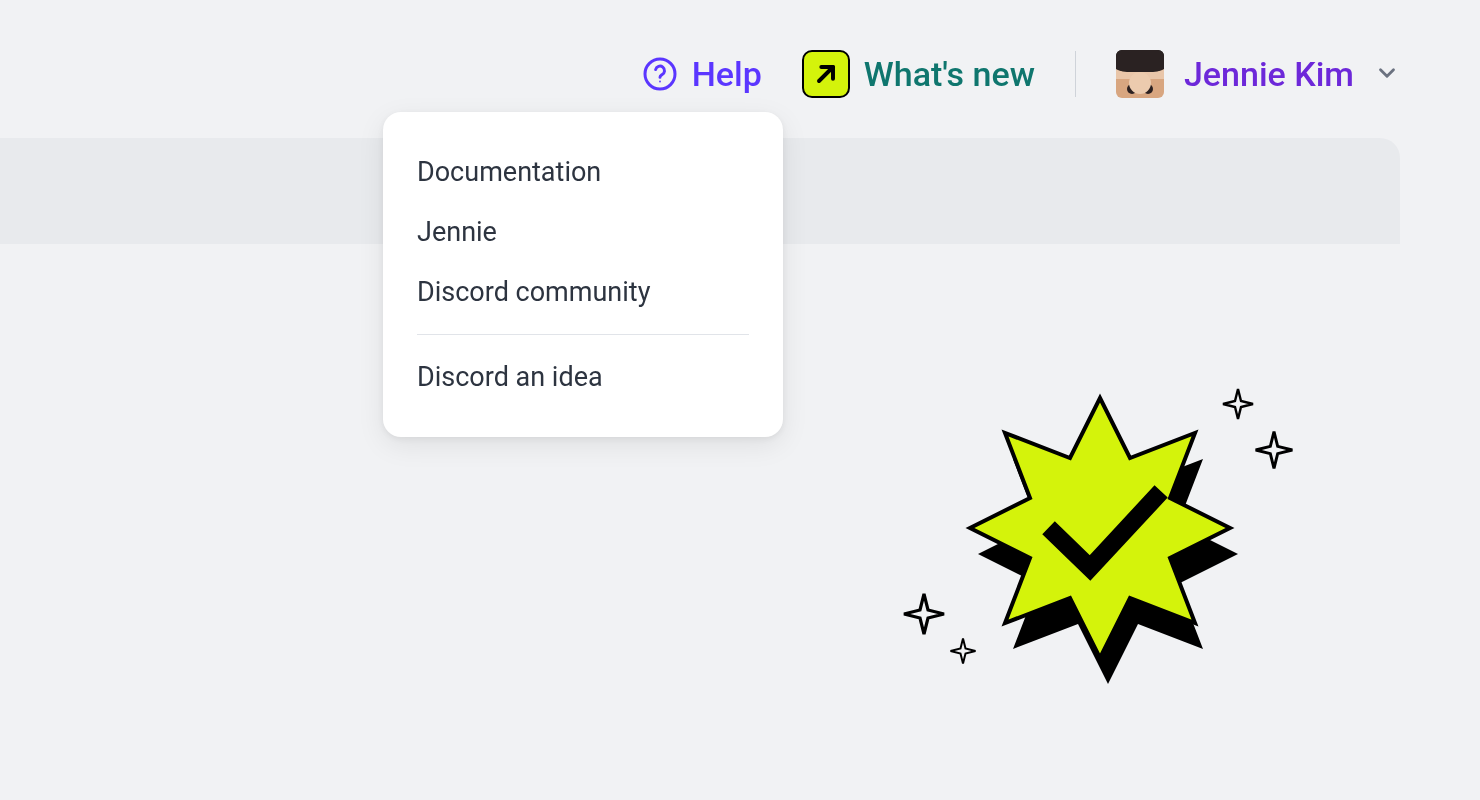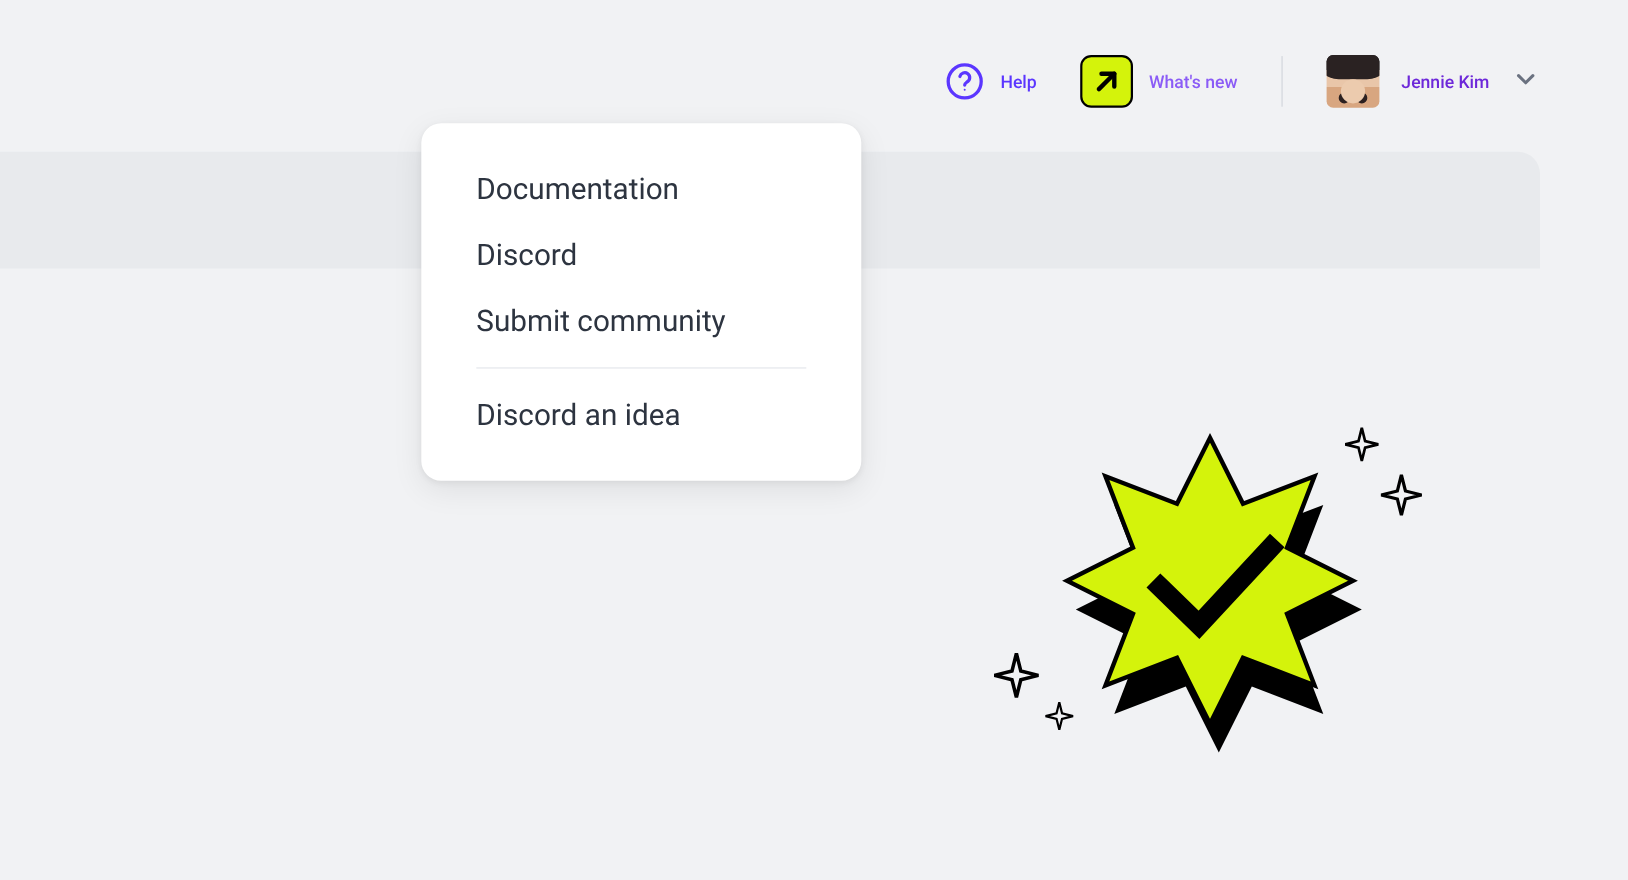--- a/index.html
+++ b/index.html
@@ -16,32 +16,32 @@
       align-items: center;
       justify-content: flex-end;
       padding: 50px 80px 40px 0;
       gap: 40px;
     }
     .nav-item {
       display: flex;
       align-items: center;
       gap: 14px;
       cursor: pointer;
-      font-size: 16px;
+      font-size: 34px;
       font-weight: 500;
     }
     .help-item { color: #5b36ff; }
     .help-icon {
       width: 36px;
       height: 36px;
       display: flex;
       align-items: center;
       justify-content: center;
     }
-    .whatsnew-item { color: #8b5cf6; }
+    .whatsnew-item { color: #0f766e; }
     .whatsnew-icon {
       width: 48px;
       height: 48px;
       background: #d4f30b;
       border-radius: 10px;
       border: 2px solid #000;
       display: flex;
       align-items: center;
       justify-content: center;
     }
@@ -90,21 +90,21 @@
       width: 1400px;
     }
     .dropdown {
       position: absolute;
       top: 112px;
       left: 383px;
       width: 400px;
       background: #fff;
       border-radius: 18px;
       box-shadow: 0 8px 28px rgba(0,0,0,0.08), 0 2px 6px rgba(0,0,0,0.06);
-      padding: 30px 16px;
+      padding: 30px 0;
       z-index: 5;
     }
     .dropdown-item {
       padding: 14px 34px;
       font-size: 27px;
       color: #2d3440;
       cursor: pointer;
     }
     .dropdown-divider {
       height: 1px;
@@ -157,22 +157,22 @@
         <polyline points="6 9 12 15 18 9"></polyline>
       </svg>
     </span>
   </div>
 </div>
 
 <div class="secondary-bar"></div>
 
 <div class="dropdown">
   <div class="dropdown-item">Documentation</div>
-  <div class="dropdown-item">Discord</div>
-  <div class="dropdown-item">Submit community</div>
+  <div class="dropdown-item">Jennie</div>
+  <div class="dropdown-item">Discord community</div>
   <div class="dropdown-divider"></div>
   <div class="dropdown-item">Discord an idea</div>
 </div>
 
 <div class="starburst-wrap">
   <svg width="400" height="320" viewBox="0 0 400 320">
 
     <g transform="translate(210 160)">
       <polygon points="0,-130 30,-70 95,-95 70,-30 130,0 70,30 95,95 30,70 0,130 -30,70 -95,95 -70,30 -130,0 -70,-30 -95,-95 -30,-70" fill="#000" transform="translate(8 14)"></polygon>
     </g>

